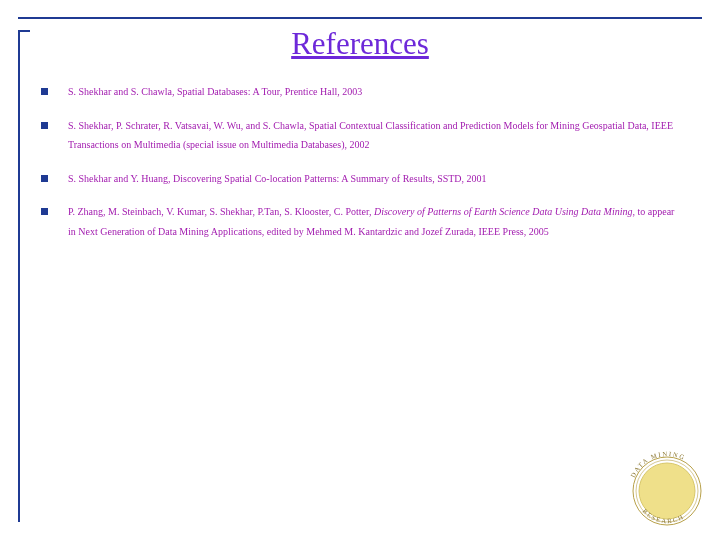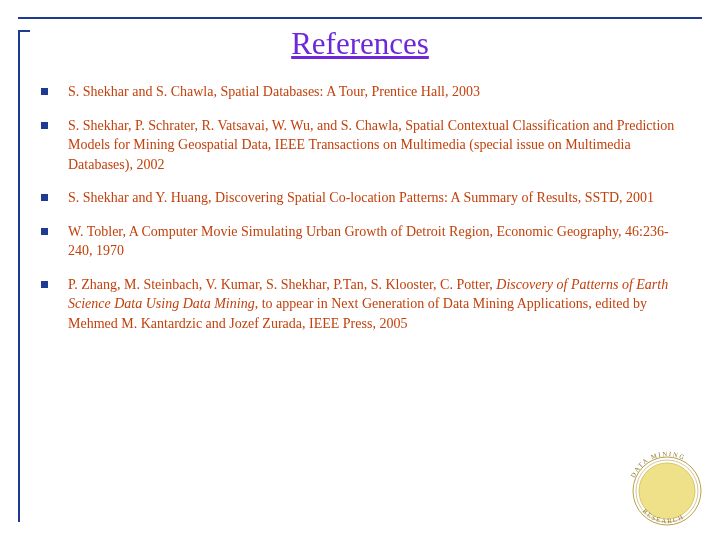--- a/index.html
+++ b/index.html
@@ -60,22 +60,22 @@
   .refs {
     position: absolute;
     left: 36px;
     top: 82px;
     width: 648px;
   }
   .ref-item {
     position: relative;
     padding-left: 32px;
     margin-bottom: 14px;
-    color: #c2410c;
-    font-size: 14px;
+    color: #a21caf;
+    font-size: 10px;
     line-height: 19.5px;
     font-family: "Liberation Serif", "DejaVu Serif", serif;
   }
   .ref-item .bullet {
     position: absolute;
     left: 5px;
     top: 6px;
     width: 7px;
     height: 7px;
     background: #1f3a93;
@@ -115,24 +115,20 @@
       <span class="bullet"></span>
       <span class="ref-text"><span>S. Shekhar, P. Schrater, R. Vatsavai, W. Wu, and S. Chawla, Spatial Contextual Classification and Prediction Models for Mining Geospatial Data, IEEE Transactions on Multimedia (special issue on Multimedia Databases), 2002</span></span>
     </div>
 
     <div class="ref-item">
       <span class="bullet"></span>
       <span class="ref-text"><span>S. Shekhar and Y. Huang, Discovering Spatial Co-location Patterns: A Summary of Results, SSTD, 2001</span></span>
     </div>
 
 
-    <div class="ref-item">
-      <span class="bullet"></span>
-      <span class="ref-text"><span>W. Tobler, A Computer Movie Simulating Urban Growth of Detroit Region, Economic Geography, 46:236-240, 1970</span></span>
-    </div>
 
 
     <div class="ref-item">
       <span class="bullet"></span>
       <span class="ref-text"><span>P. Zhang, M. Steinbach, V. Kumar, S. Shekhar, P.Tan, S. Klooster, C. Potter, </span><span class="it">Discovery of Patterns of Earth Science Data Using Data Mining</span><span>, to appear in Next Generation of Data Mining Applications, edited by Mehmed M. Kantardzic and Jozef Zurada, IEEE Press, 2005</span></span>
     </div>
 
   </div>
 
   <div class="seal">

